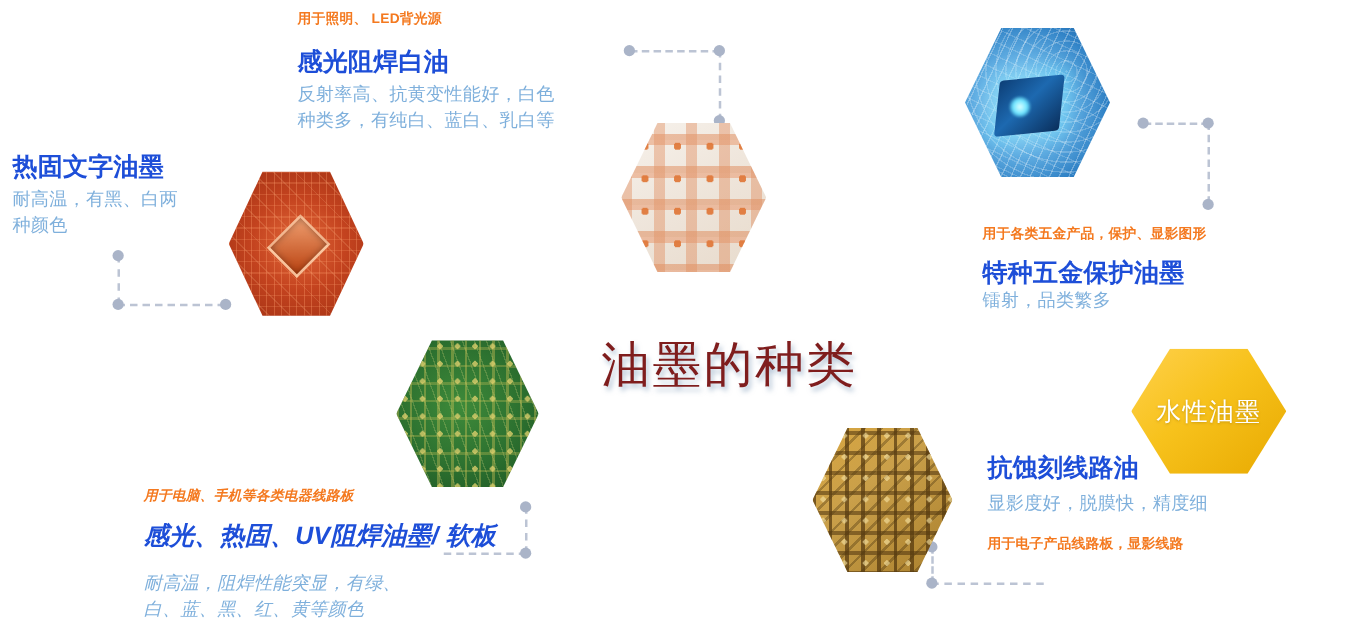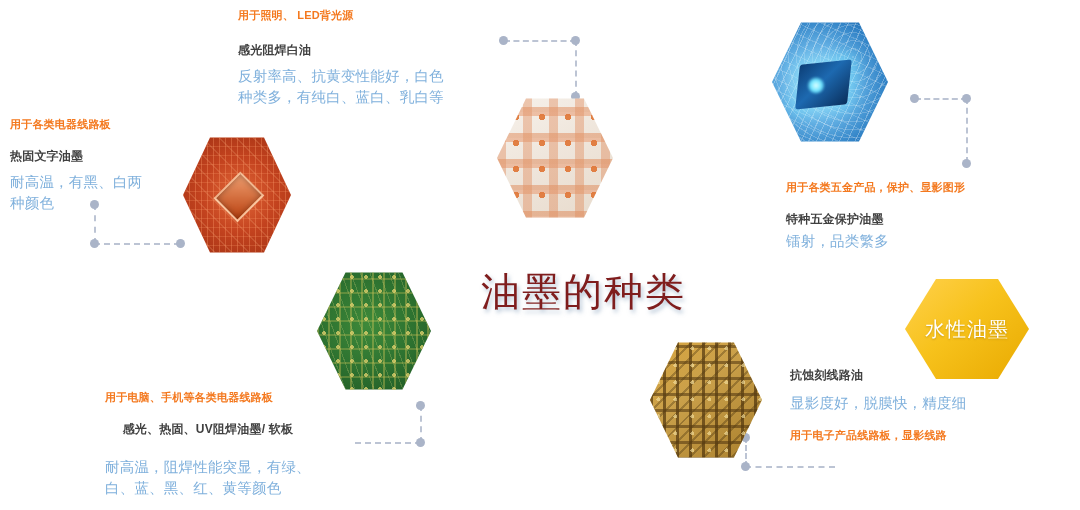--- a/index.html
+++ b/index.html
@@ -11,21 +11,21 @@
   }
   #canvas{position:relative;width:1080px;height:510px;}
 
   
   .block{position:absolute;}
   .t-orange{
     color:#f4791f;font-weight:bold;font-size:11px;line-height:22px;
     white-space:nowrap;letter-spacing:.2px;
   }
   .t-head{
-    color:#404040;font-weight:bold;font-size:12px;line-height:24px;
+    color:#1d4ed8;font-weight:bold;font-size:20px;line-height:24px;
     white-space:nowrap;letter-spacing:.2px;
   }
   .t-body{
     color:#7fb0dc;font-size:14.5px;line-height:21px;letter-spacing:.2px;
   }
 
   
   .center-title{
     position:absolute;
     color:#7f1d1d;
@@ -255,33 +255,32 @@
   <div class="center-title" style="left:481px;top:265px;">油墨的种类</div>
 
   <div class="block" style="left:238px;top:4px;">
     <div class="t-orange">用于照明、 LED背光源</div>
     <div class="t-head" style="margin-top:12px;">感光阻焊白油</div>
     <div class="t-body" style="margin-top:4px;">反射率高、抗黄变性能好，白色</div>
     <div class="t-body">种类多，有纯白、蓝白、乳白等</div>
   </div>
 
   <div class="block" style="left:10px;top:113px;">
-    <div class="t-orange">用于各类电器线路板</div>
     <div class="t-head" style="margin-top:9px;">热固文字油墨</div>
     <div class="t-body" style="margin-top:4px;">耐高温，有黑、白两</div>
     <div class="t-body">种颜色</div>
   </div>
 
   <div class="block" style="left:786px;top:176px;">
     <div class="t-orange">用于各类五金产品，保护、显影图形</div>
     <div class="t-head" style="margin-top:9px;">特种五金保护油墨</div>
     <div class="t-body">镭射，品类繁多</div>
   </div>
 
-  <div class="block" style="left:105px;top:386px;">
+  <div class="block" style="left:115px;top:386px;font-style:italic;">
     <div class="t-orange">用于电脑、手机等各类电器线路板</div>
     <div class="t-head" style="margin-top:9px;text-align:center;">感光、热固、UV阻焊油墨/ 软板</div>
     <div class="t-body" style="margin-top:16px;">耐高温，阻焊性能突显，有绿、</div>
     <div class="t-body">白、蓝、黑、红、黄等颜色</div>
   </div>
 
   <div class="block" style="left:790px;top:363px;">
     <div class="t-head">抗蚀刻线路油</div>
     <div class="t-body" style="margin-top:6px;">显影度好，脱膜快，精度细</div>
     <div class="t-orange" style="margin-top:10px;">用于电子产品线路板，显影线路</div>

